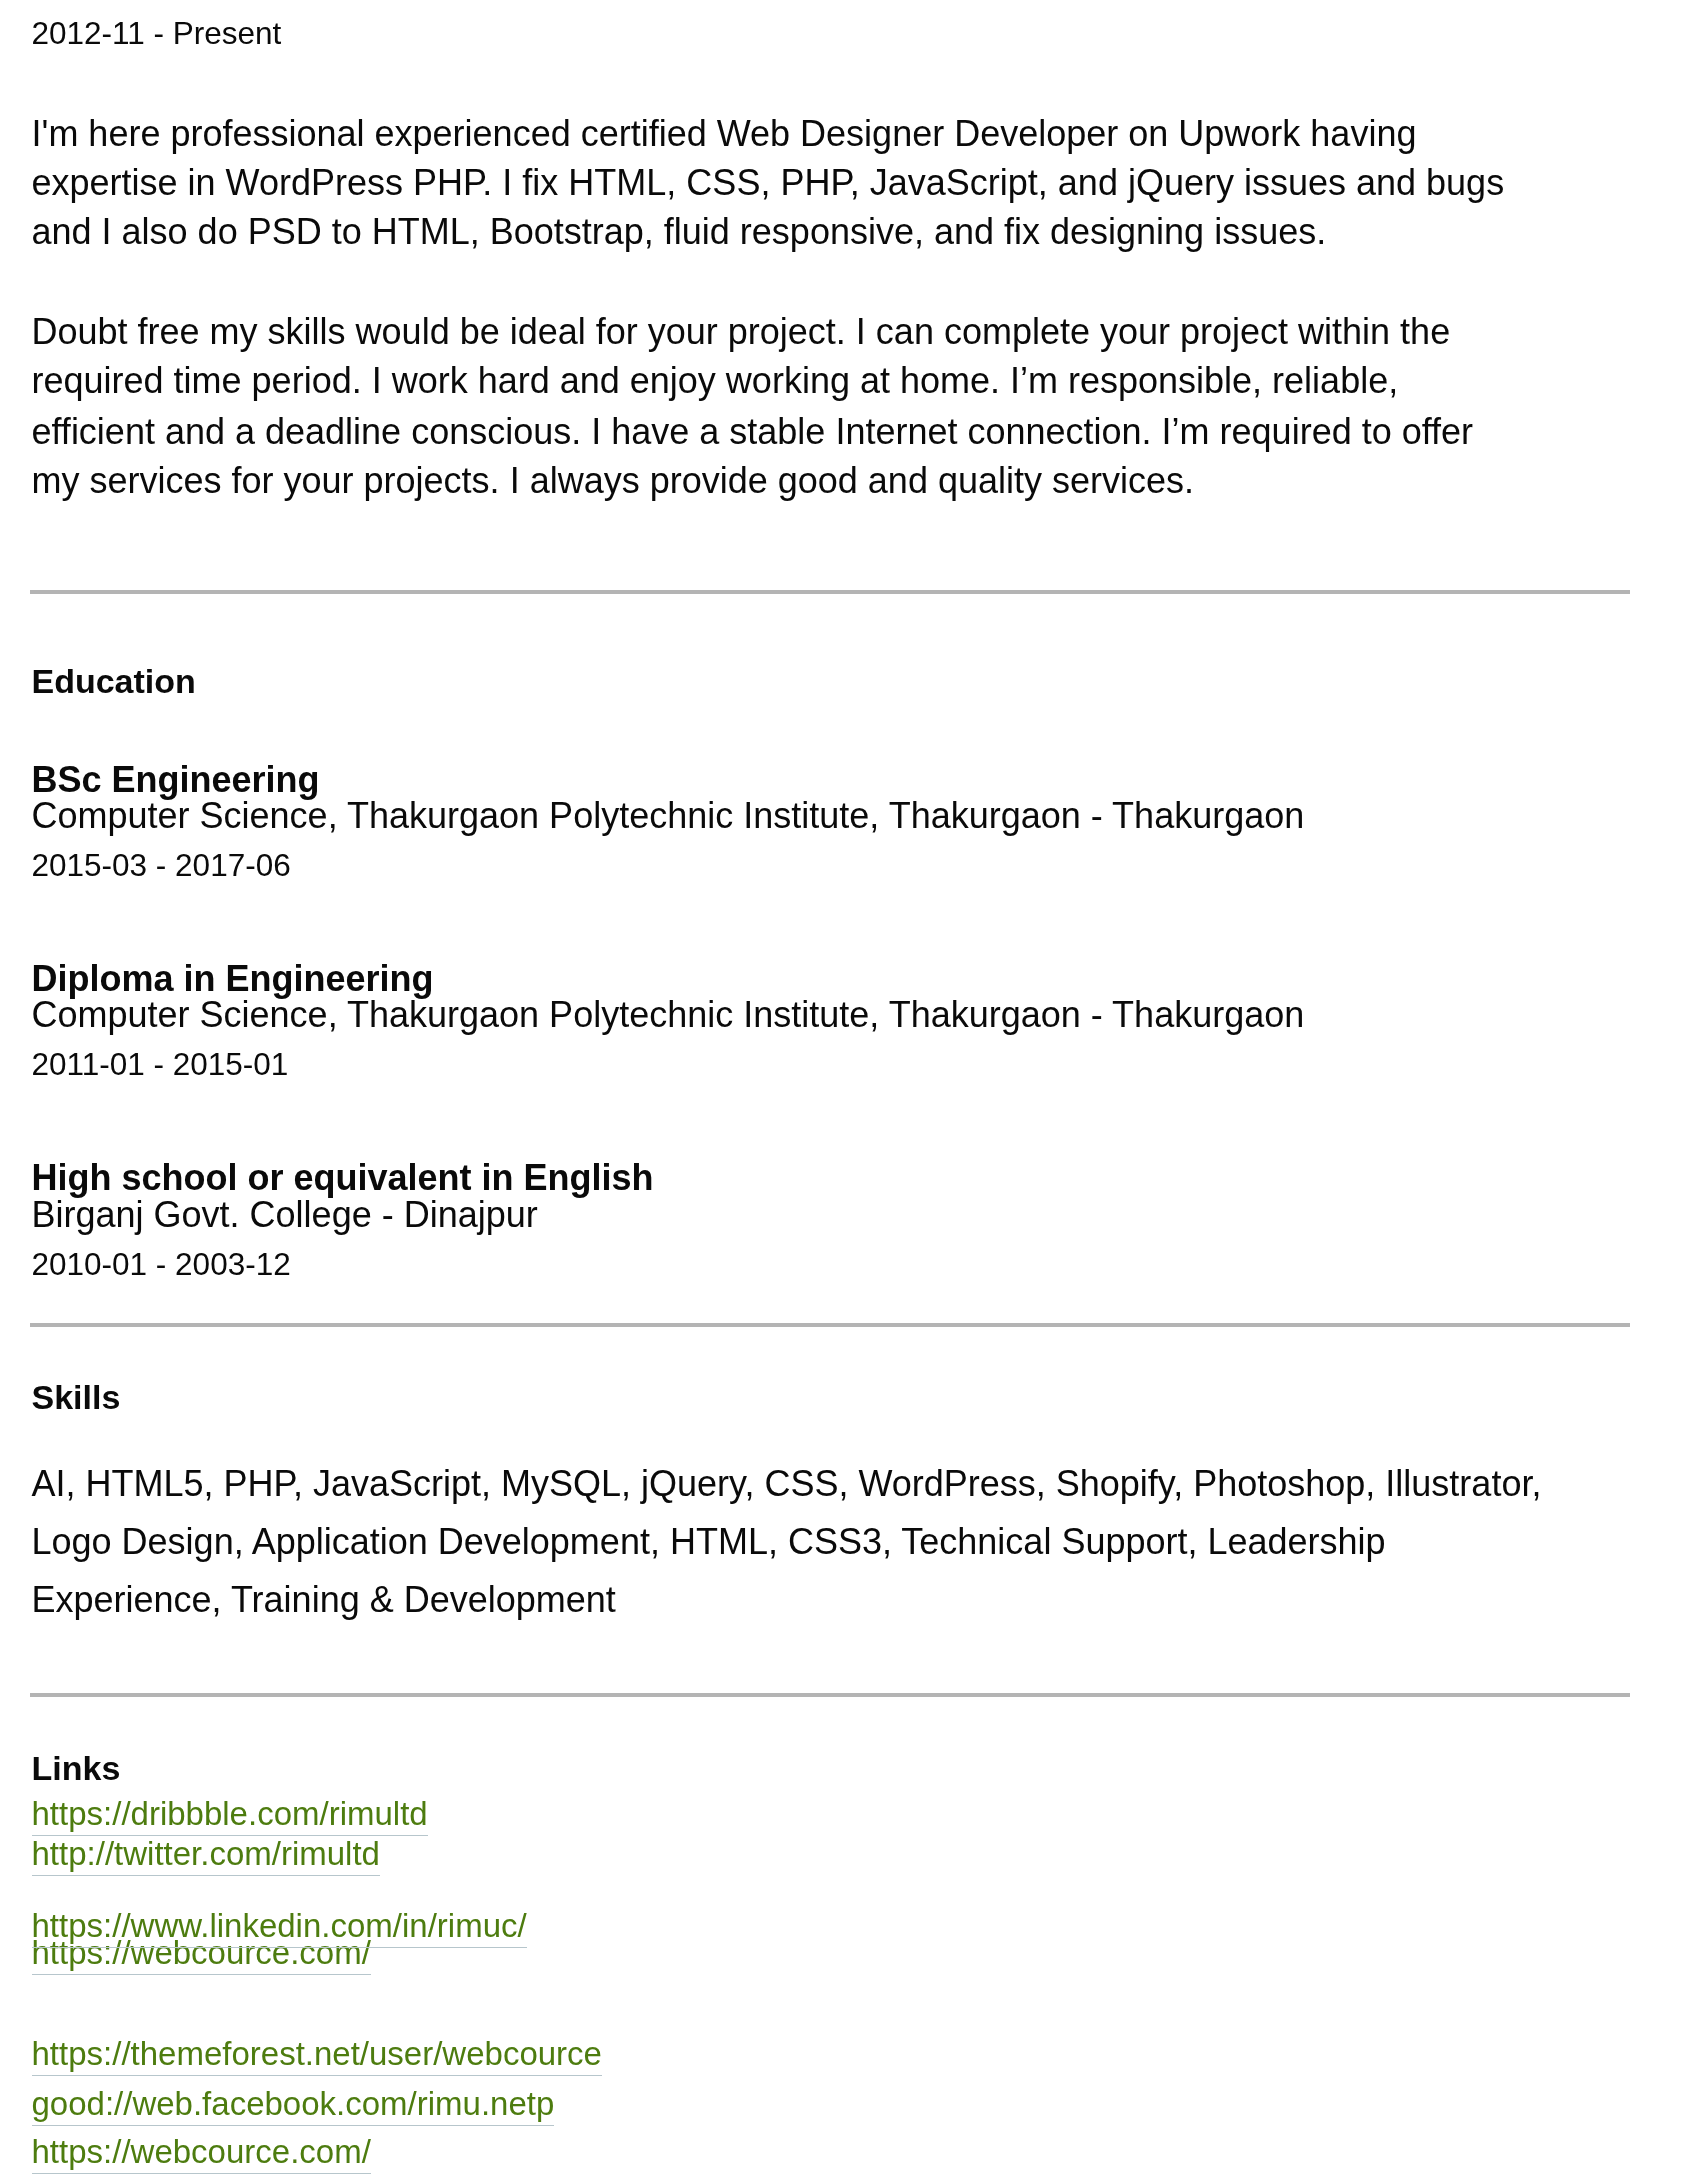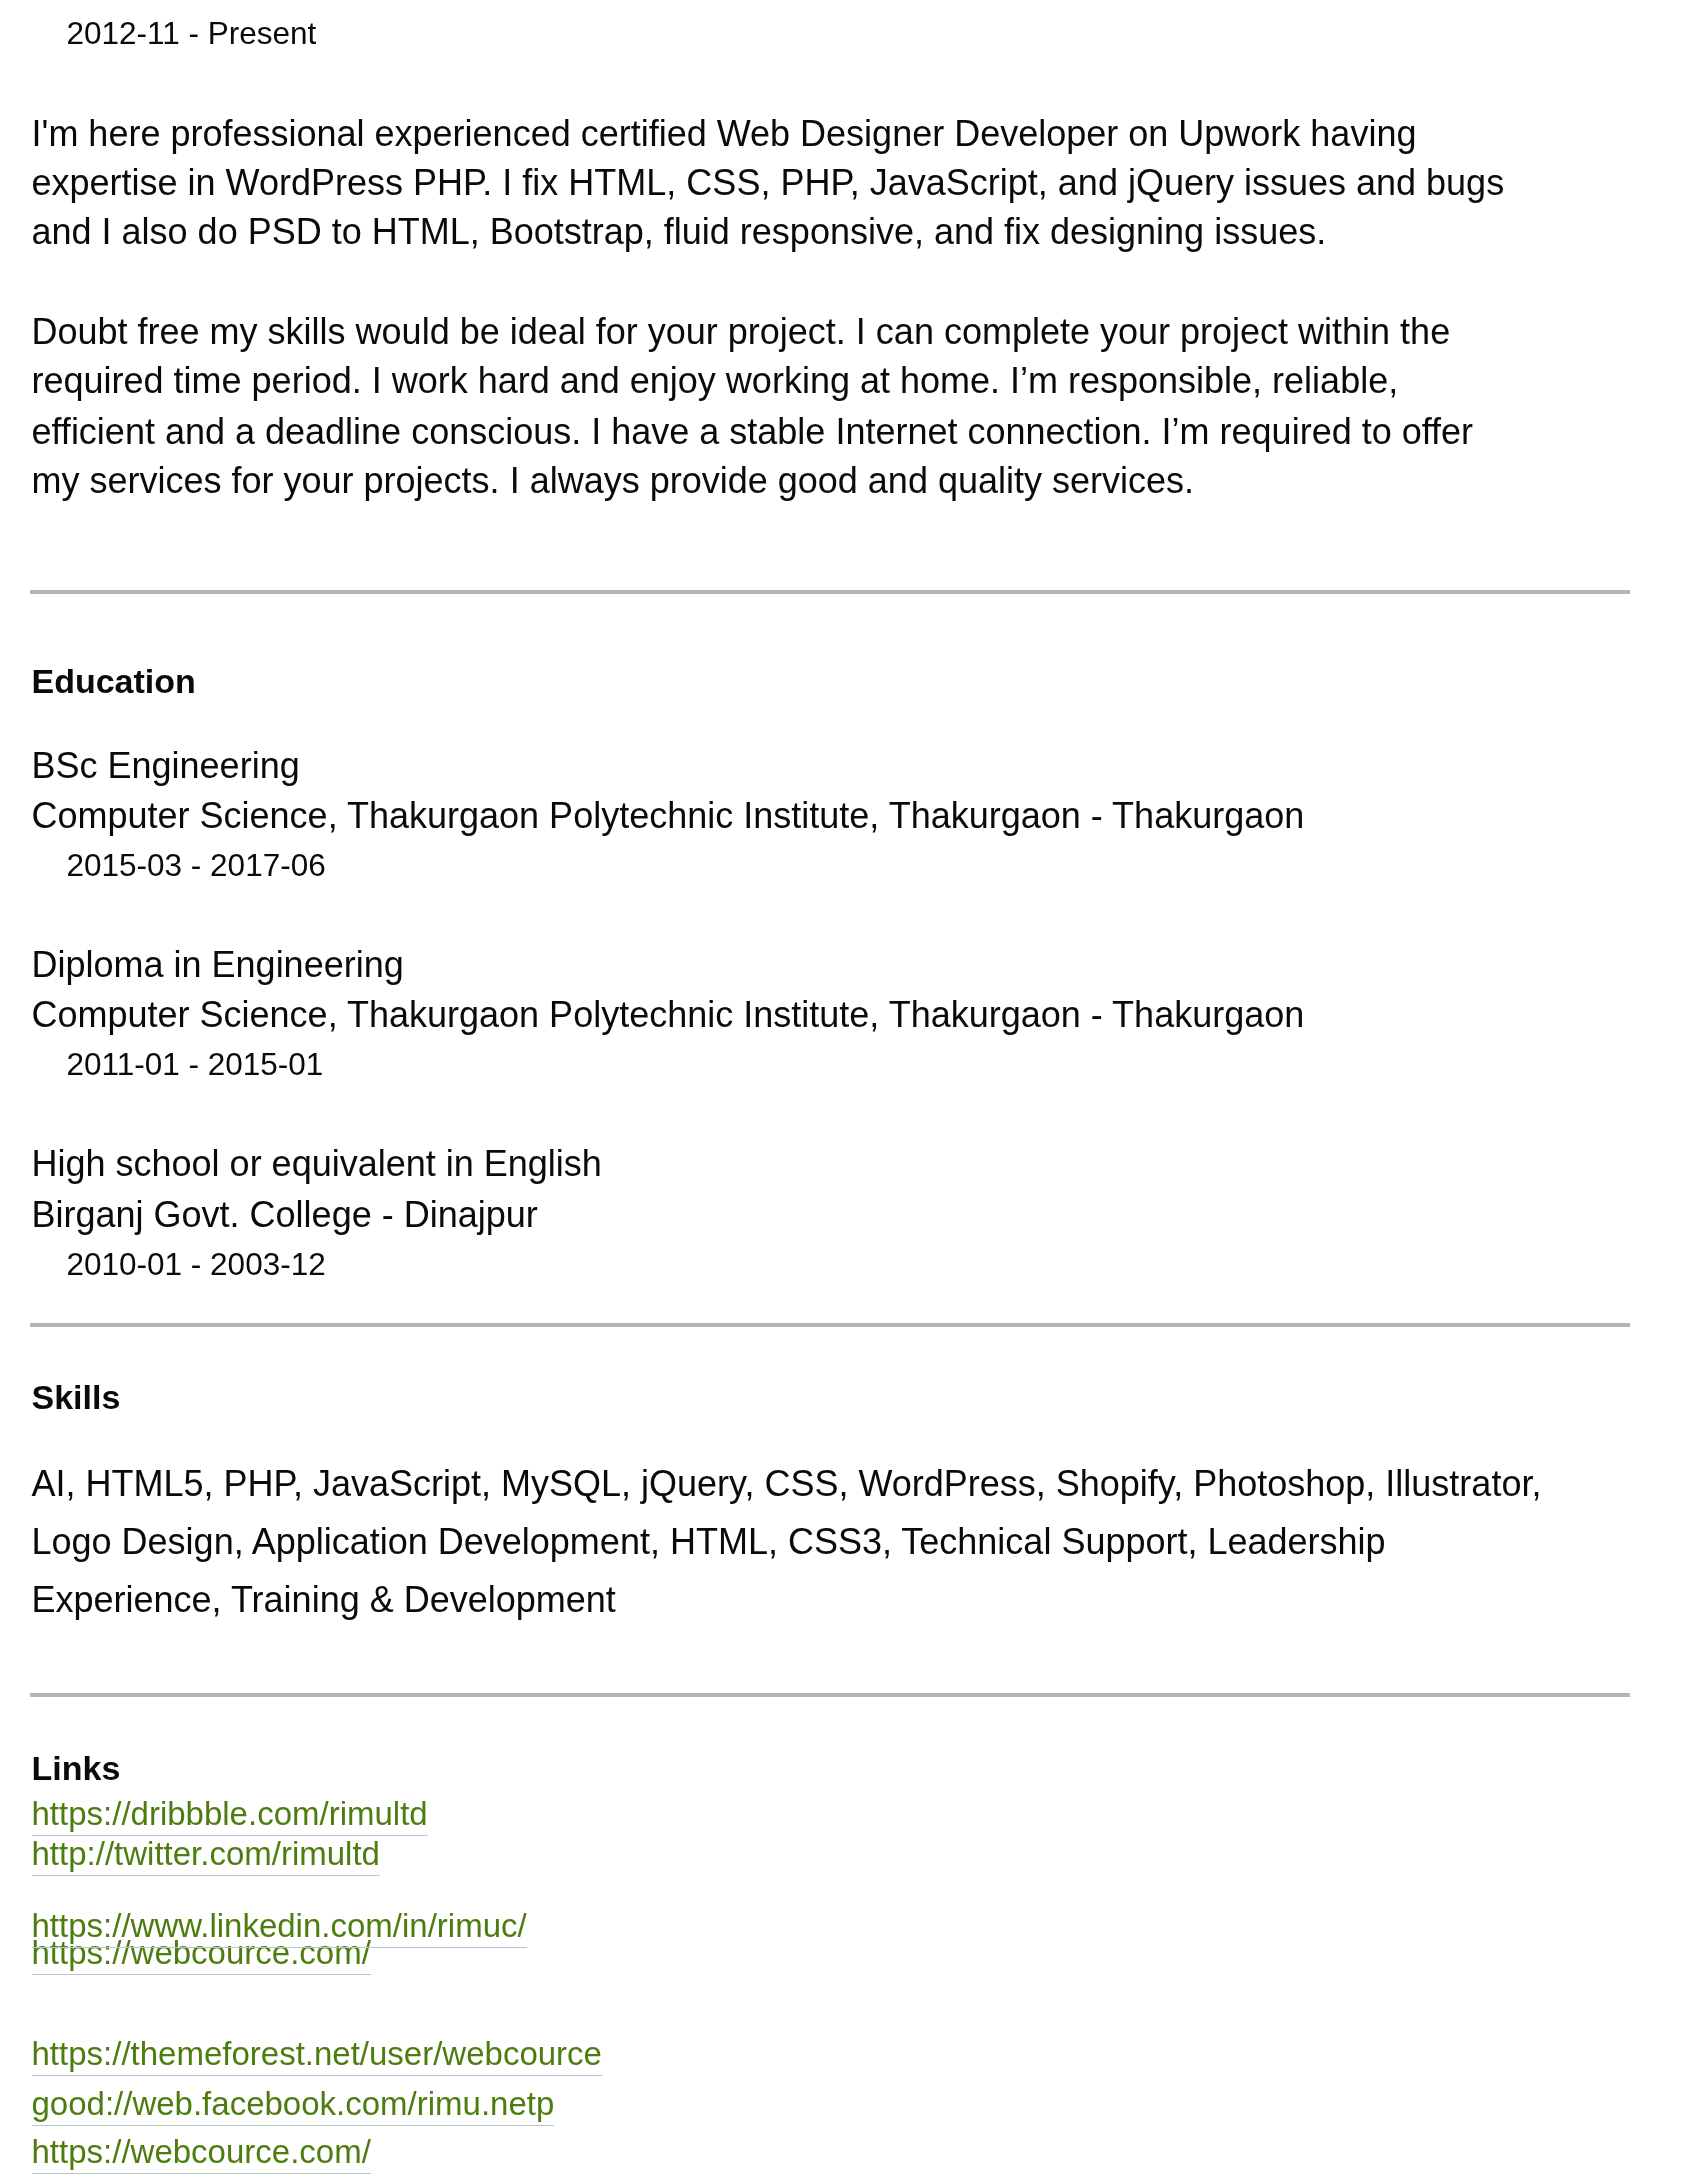--- a/index.html
+++ b/index.html
@@ -22,33 +22,33 @@
   }
   .body-text {
     font-size: 36px;
     line-height: 43px;
     height: 43px;
   }
   .date-text {
     font-size: 31.5px;
     line-height: 37px;
     height: 37px;
-    margin-left: 35px;
   }
   .heading {
     font-size: 34px;
     line-height: 41px;
     height: 41px;
     font-weight: bold;
   }
   .entry-title {
     font-size: 36px;
     line-height: 43px;
     height: 43px;
-    font-weight: normal;
+    font-weight: bold;
+    margin-top: 14px;
   }
   .rule {
     position: absolute;
     left: 30px;
     width: 1600px;
     height: 4.3px;
     background: #b4b4b4;
   }
   .link {
     position: absolute;

